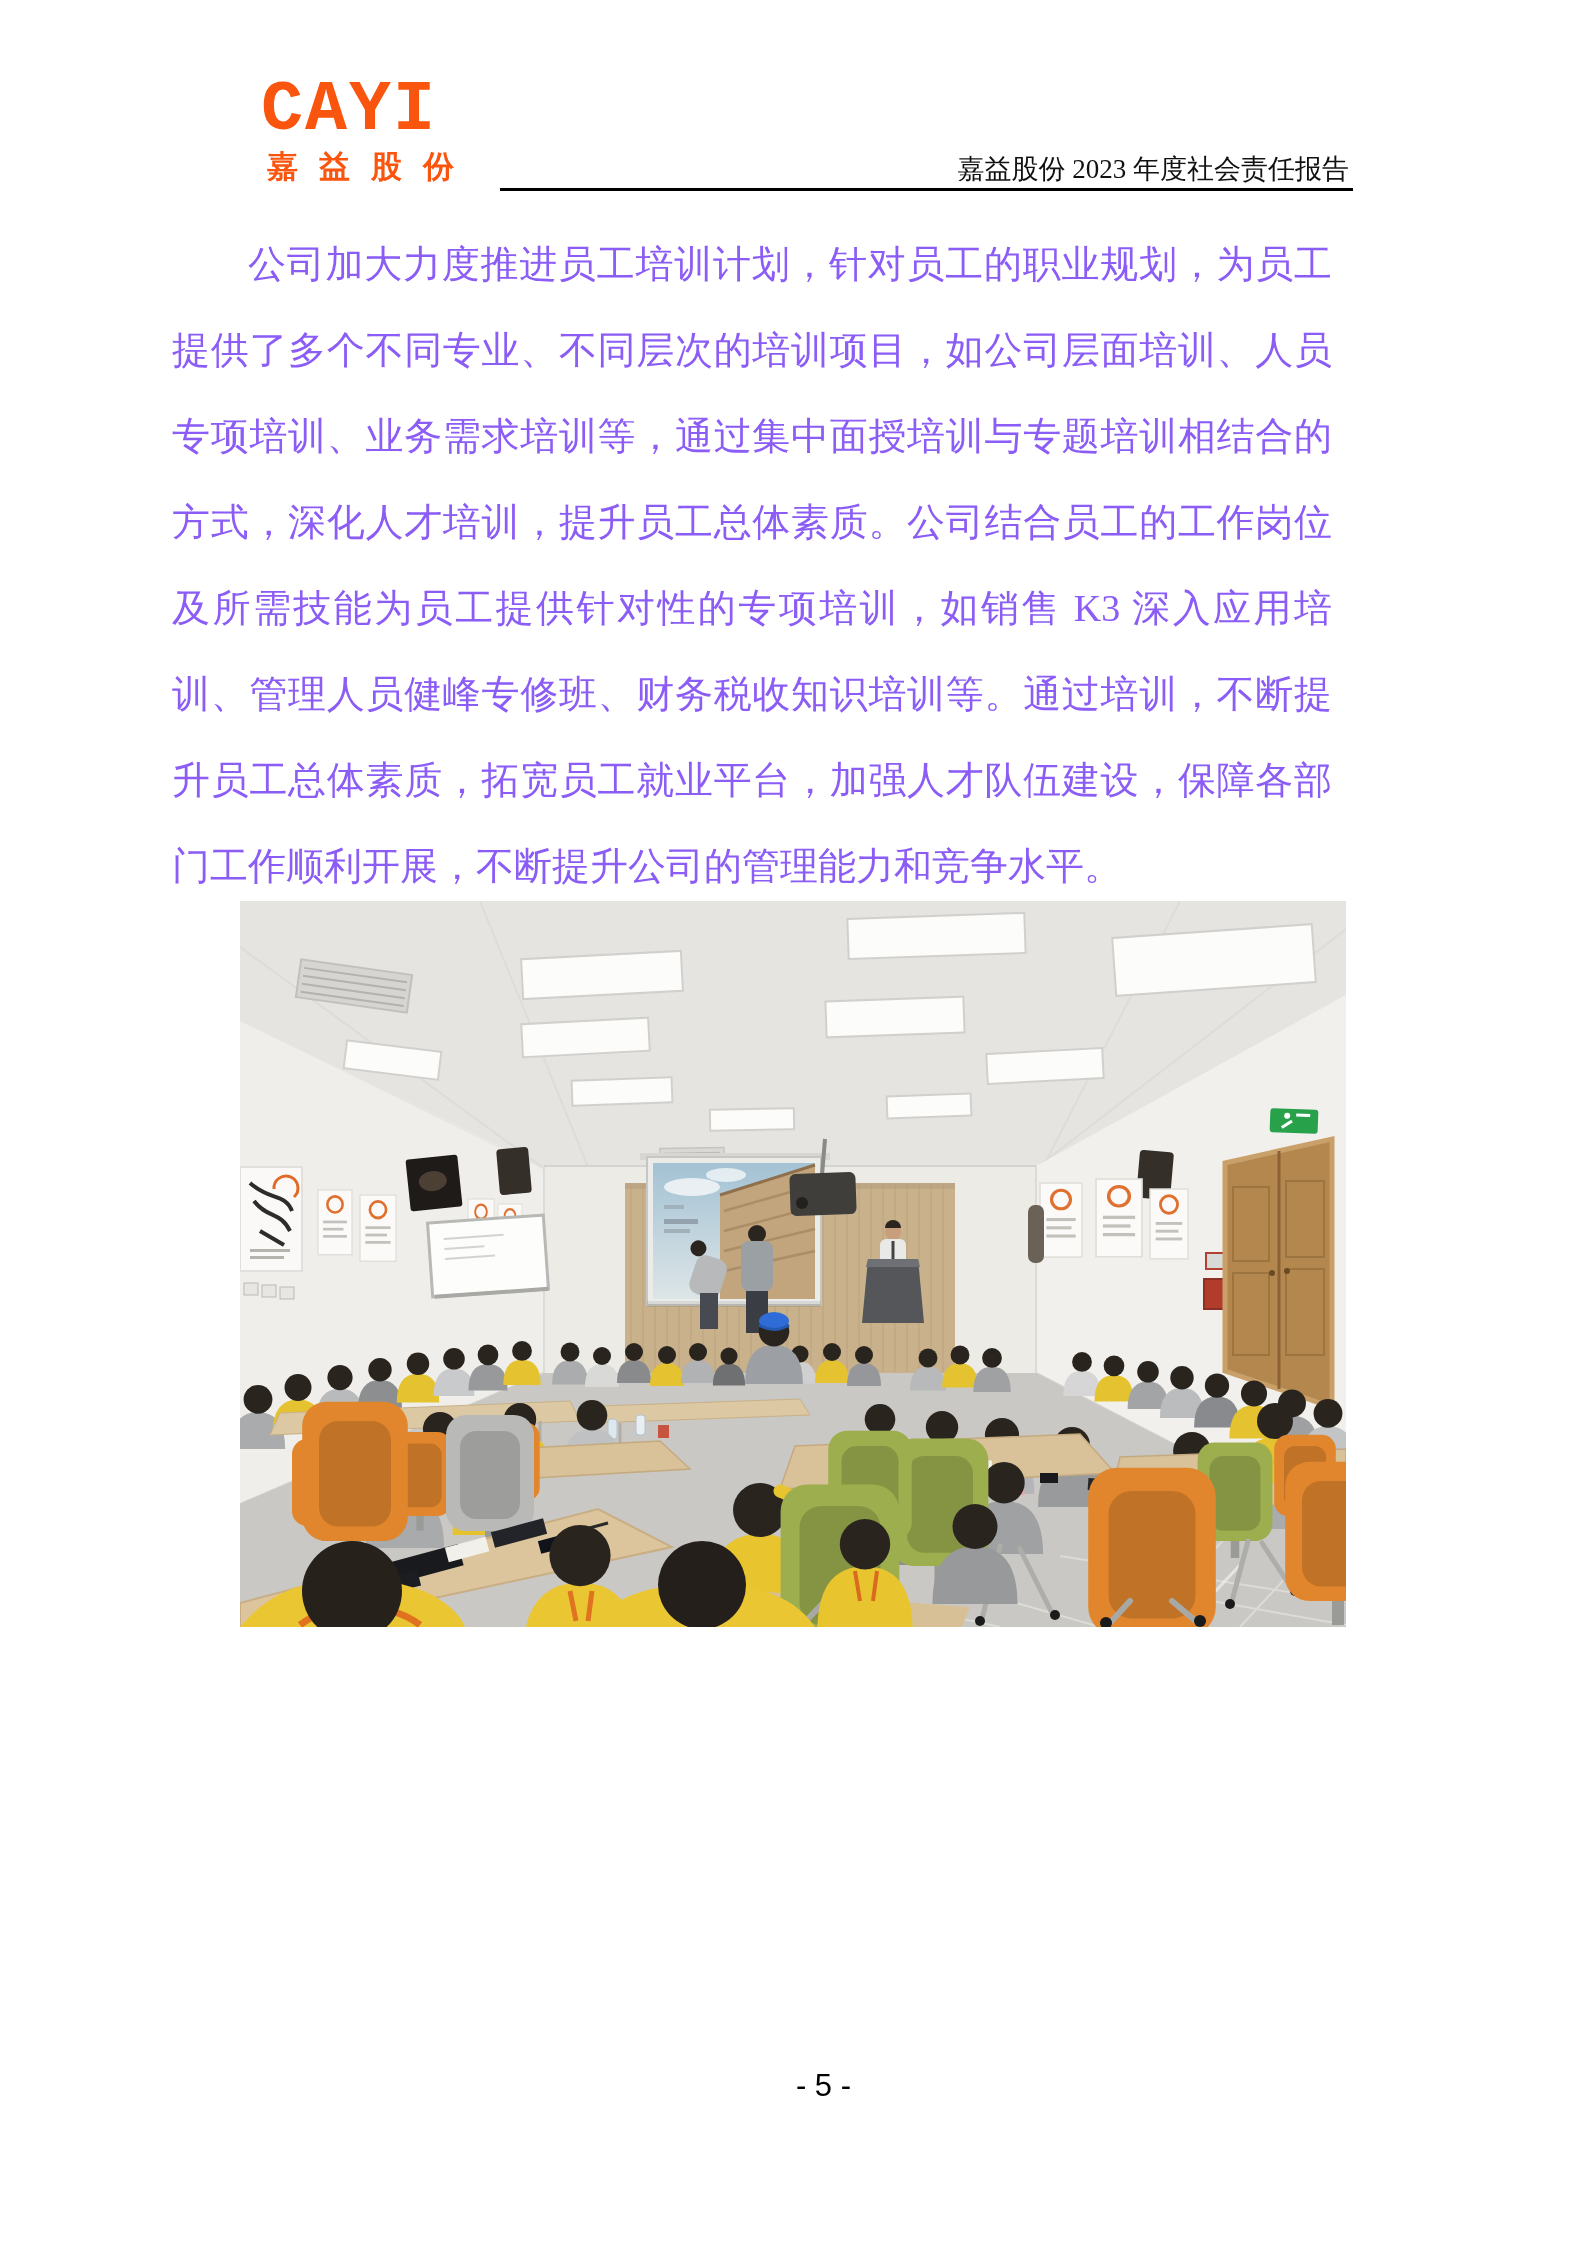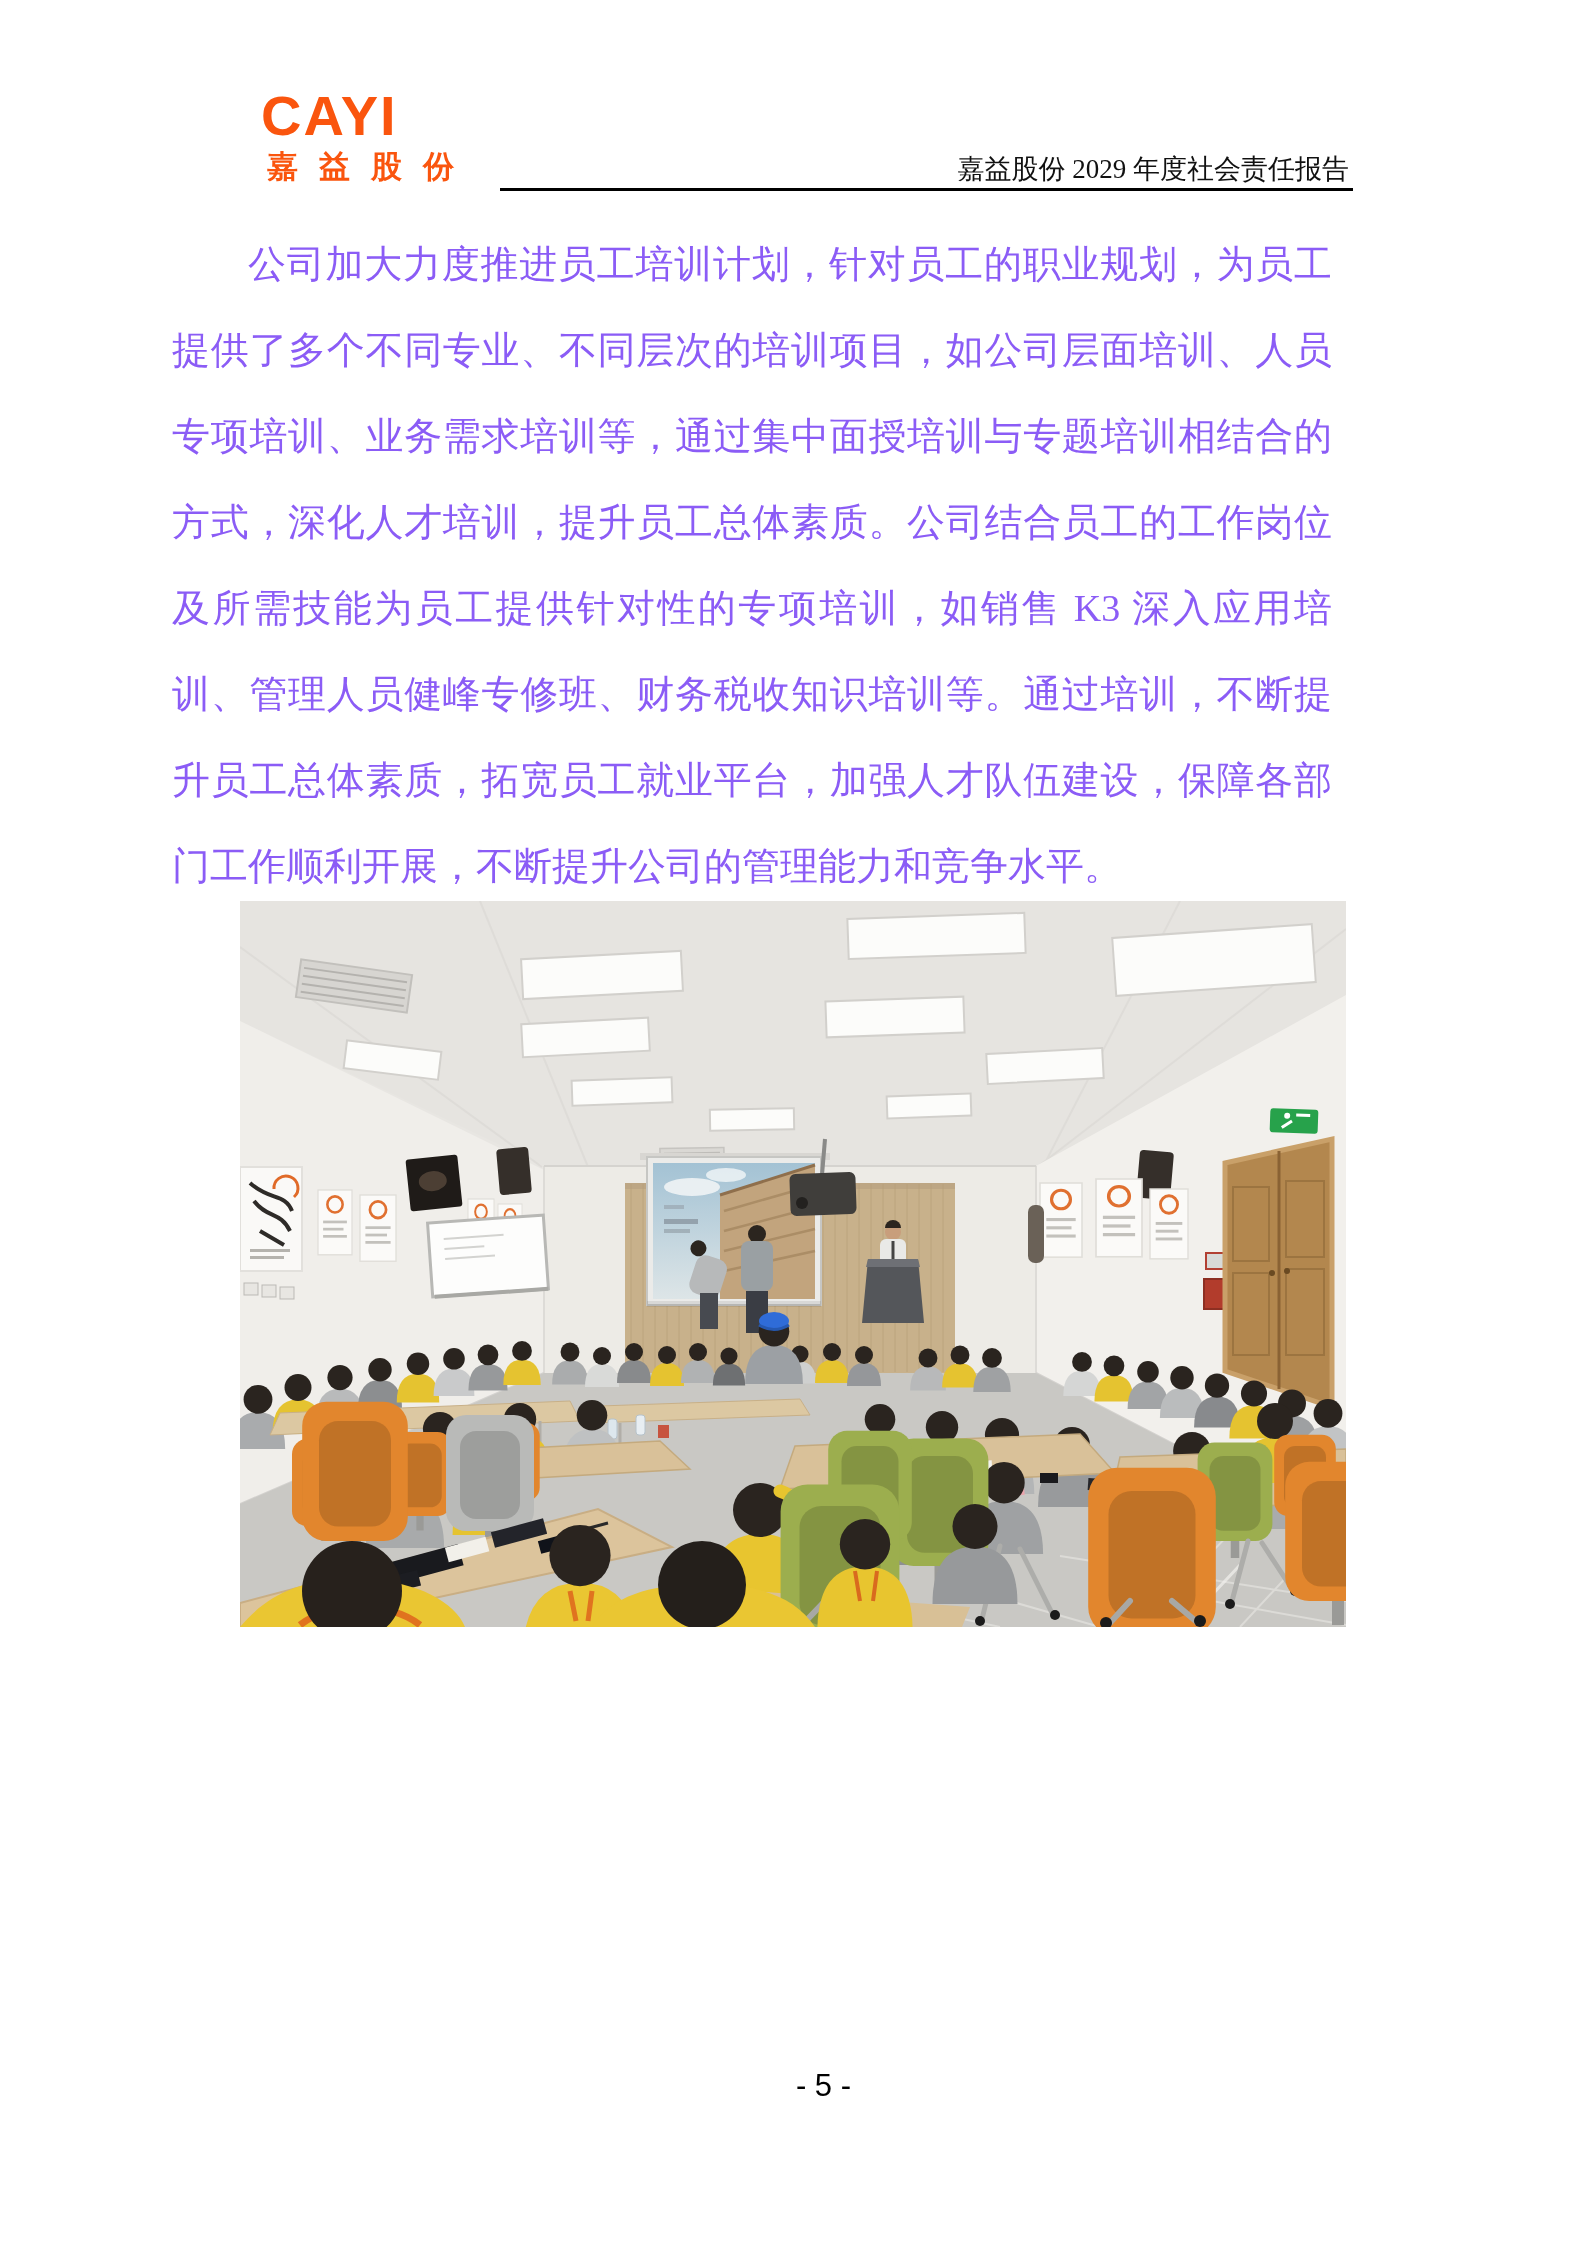--- a/index.html
+++ b/index.html
@@ -2,23 +2,23 @@
 <html><head>
 <meta charset="utf-8">
 <style>
   html,body{margin:0;padding:0;}
   body{
     width:1587px;height:2245px;position:relative;background:#ffffff;
     font-family:"Liberation Serif","DejaVu Serif",serif;color:#000;
     overflow:hidden;
   }
   .logo{
-    position:absolute;left:261px;top:88px;
-    font-family:Liberation Sans, sans-serif;
-    font-weight:800;font-size:56px;letter-spacing:2px;line-height:1;
+    position:absolute;left:261px;top:76px;
+    font-family:Liberation Mono, monospace;
+    font-weight:800;font-size:70px;letter-spacing:2px;line-height:1;
     color:#fa550e;
   }
   .logo-sub{
     position:absolute;left:267px;top:151px;
     font-family:"Liberation Sans","DejaVu Sans",sans-serif;
     font-weight:700;font-size:31px;letter-spacing:21px;line-height:1;
     color:#fa550e;white-space:nowrap;text-align:right;
   }
   .report-title{
     position:absolute;top:153px;right:238px;
@@ -41,21 +41,21 @@
     position:absolute;left:60px;top:2068px;width:1527px;text-align:center;
     font-family:"Liberation Sans","DejaVu Sans",sans-serif;
     font-size:31px;color:#000;
   }
 </style>
 </head>
 <body>
 
 <div class="logo">CAYI</div>
 <div class="logo-sub">嘉益股份</div>
-<div class="report-title">嘉益股份 2029 年度社会责任报告</div>
+<div class="report-title">嘉益股份 2023 年度社会责任报告</div>
 <div class="header-rule"></div>
 
 <div class="body-text">公司加大力度推进员工培训计划，针对员工的职业规划，为员工提供了多个不同专业、不同层次的培训项目，如公司层面培训、人员专项培训、业务需求培训等，通过集中面授培训与专题培训相结合的方式，深化人才培训，提升员工总体素质。公司结合员工的工作岗位及所需技能为员工提供针对性的专项培训，如销售 K3 深入应用培训、管理人员健峰专修班、财务税收知识培训等。通过培训，不断提升员工总体素质，拓宽员工就业平台，加强人才队伍建设，保障各部门工作顺利开展，不断提升公司的管理能力和竞争水平。</div>
 
 <div class="photo-frame">
 <svg viewBox="0 0 1106 726" xmlns="http://www.w3.org/2000/svg">
   <defs>
     <linearGradient id="sky" x1="0" y1="0" x2="0" y2="1">
       <stop offset="0" stop-color="#a3c2d4"></stop>
           <stop offset="1" stop-color="#dde5e7"></stop>

